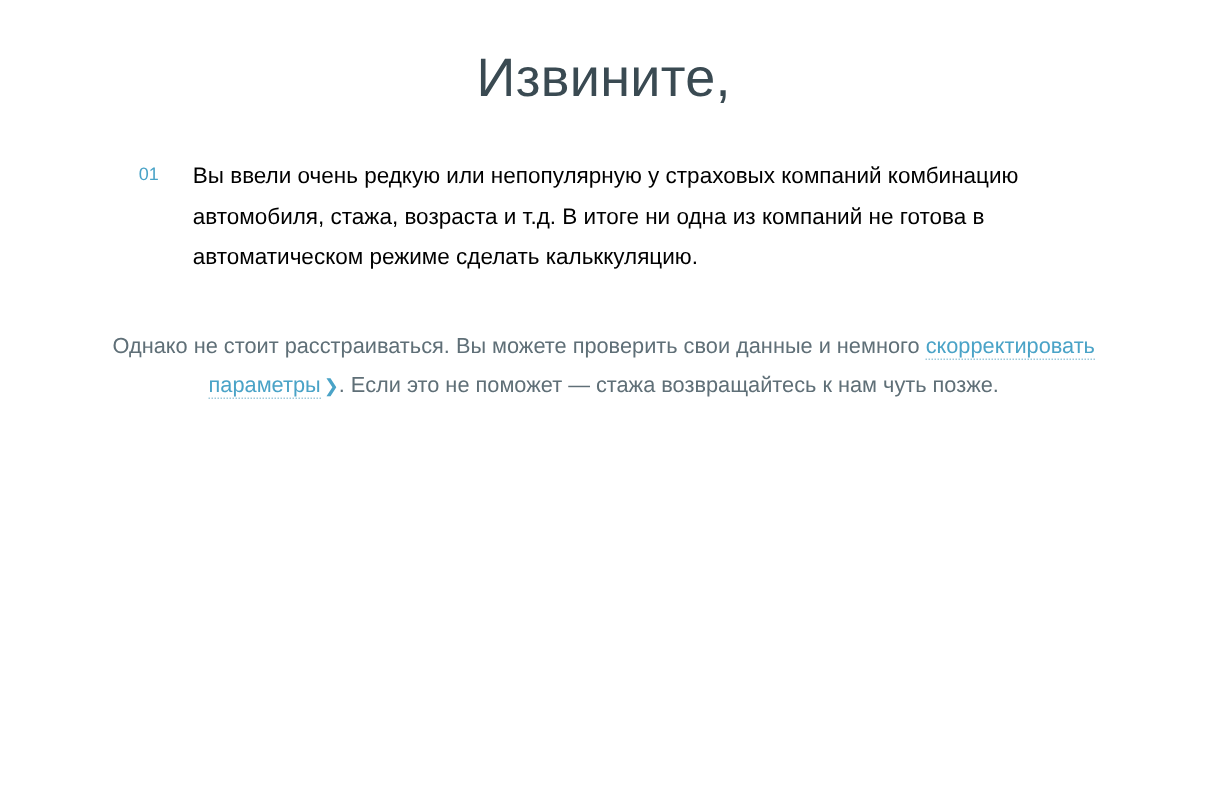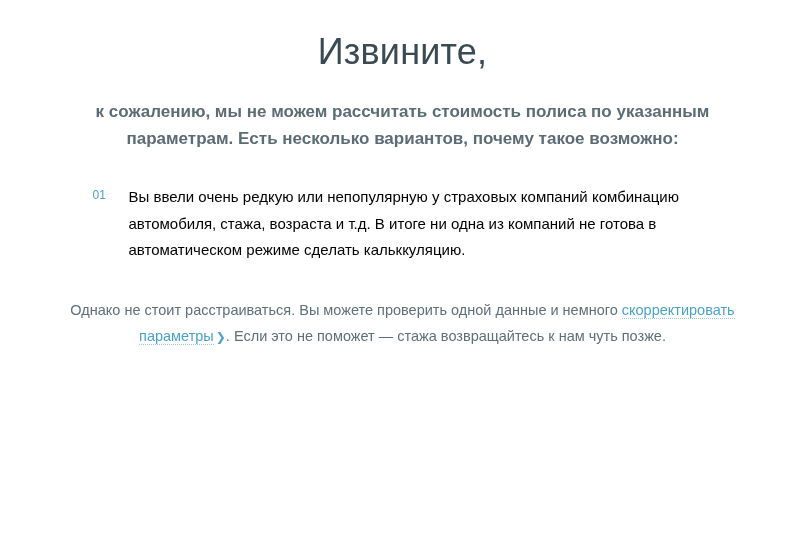--- a/index.html
+++ b/index.html
@@ -83,29 +83,28 @@
     padding-left: 2px;
   }
 </style>
 </head>
 <body>
 
 <div class="page">
 
   <h1 class="title">Извините,</h1>
 
-  <p class="subtitle">к сожалению, мы не можем рассчитать стоимость полиса по указанным параметрам. Есть несколько вариантов, почему такое возможно:</p>
 
   <div class="items">
 
     <div class="item">
       <div class="item-num">01</div>
       <div class="item-text">Вы ввели очень редкую или непопулярную у страховых компаний комбинацию автомобиля, стажа, возраста и т.д. В итоге ни одна из компаний не готова в автоматическом режиме сделать кальккуляцию.</div>
     </div>
 
 
   </div>
 
   <div class="footer">
-    <span>Однако не стоит расстраиваться. Вы можете проверить одной данные и немного </span><a class="link" href="#">скорректировать параметры</a><span class="link-arrow">❯</span><span>. Если это не поможет — стажа возвращайтесь к нам чуть позже.</span>
+    <span>Однако не стоит расстраиваться. Вы можете проверить свои данные и немного </span><a class="link" href="#">скорректировать параметры</a><span class="link-arrow">❯</span><span>. Если это не поможет — стажа возвращайтесь к нам чуть позже.</span>
   </div>
 
 </div>
 
 </body></html>

